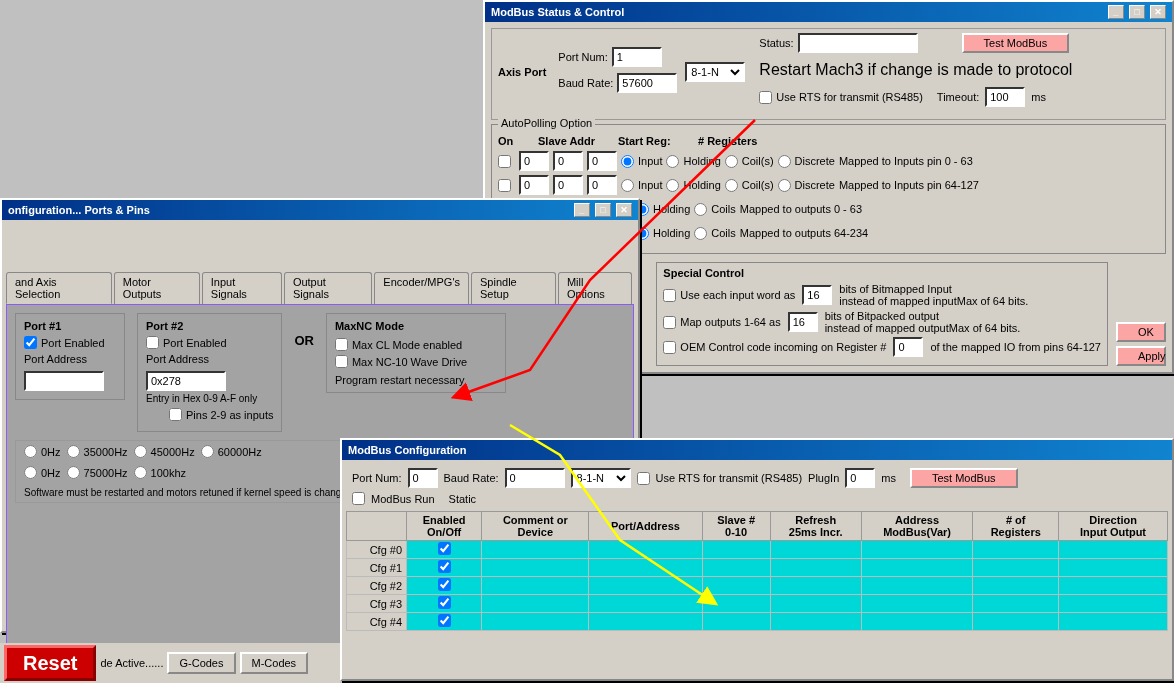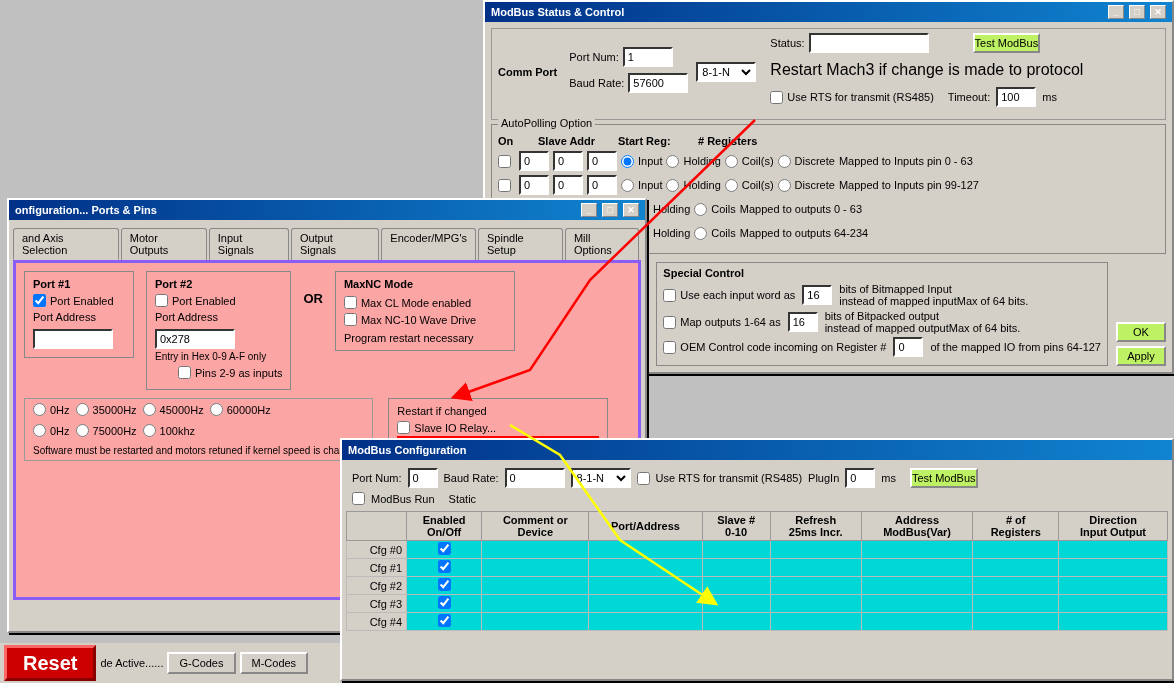--- a/index.html
+++ b/index.html
@@ -84,24 +84,24 @@
       position: relative;
     }
     .group-box-title {
       position: absolute;
       top: -8px; left: 6px;
       background: #d4d0c8;
       padding: 0 3px;
       font-size: 11px;
     }
     .btn {
-      background: #bef264;
+      background: #fca5a5;
       border: 2px solid;
       border-color: #fff #888 #888 #fff;
-      padding: 2px 0;
+      padding: 2px 20px;
       font-size: 11px;
       font-family: inherit;
       cursor: pointer;
       white-space: nowrap;
     }
     input[type="checkbox"] { width: 13px; height: 13px; }
     input[type="radio"] { width: 13px; height: 13px; }
 
     
     .special-box {
@@ -123,30 +123,31 @@
     .tab {
       padding: 3px 8px;
       border: 1px solid #888;
       border-bottom: none;
       background: #d4d0c8;
       cursor: pointer;
       font-size: 11px;
       margin-right: 2px;
       border-top-left-radius: 3px;
       border-top-right-radius: 3px;
+      margin-top: 44px;
     }
     .tab.active {
       background: #d4d0c8;
       border-bottom: 1px solid #d4d0c8;
       font-weight: normal;
     }
     .tab-content {
-      border: 3px solid #8b5cf6;
+      border: 1px solid #8b5cf6;
       padding: 8px;
-      background: #fca5a5;
+      background: #a3a3a3;
       min-height: 340px;
     }
 
     
     #modbus-config {
       top: 440px; left: 340px;
       width: 830px;
       height: 243px;
     }
     .config-form-row {
@@ -236,21 +237,21 @@
     <div>
       <span class="win-btn">_</span>
       <span class="win-btn">□</span>
       <span class="win-btn">✕</span>
     </div>
   </div>
   <div class="modbus-content">
 
     <div style="border:1px solid #999;padding:4px 6px;margin-bottom:4px;">
       <div class="form-row">
-        <span style="font-weight:bold;margin-right:8px;">Comm Port</span>
+        <span style="font-weight:bold;margin-right:8px;">Axis Port</span>
         <div style="display:flex;flex-direction:column;gap:2px;">
           <div class="form-row">
             <span>Port Num:</span>
             <input type="text" style="width: 50px;" value="1">
           </div>
           <div class="form-row">
             <span>Baud Rate:</span>
             <input type="text" style="width: 60px;" value="57600">
           </div>
         </div>
@@ -309,21 +310,21 @@
           <input type="text" style="width: 30px;" value="0">
           <input type="text" style="width: 30px;" value="0">
           <input type="radio" name="r2type" style="">
           <span>Input</span>
           <input type="radio" name="r2type" style="">
           <span>Holding</span>
           <input type="radio" name="r2type" style="">
           <span>Coil(s)</span>
           <input type="radio" name="r2type" style="">
           <span>Discrete</span>
-          <span>Mapped to Inputs pin 99-127</span>
+          <span>Mapped to Inputs pin 64-127</span>
         </div>
 
         <div class="form-row" style="gap:4px;margin-top:2px;">
           <span style="width:100px;"></span>
           <input type="text" style="width: 30px;">
           <input type="radio" name="r3type" checked="" style="">
           <span>Holding</span>
           <input type="radio" name="r3type" style="">
           <span>Coils</span>
           <span>Mapped to outputs 0 - 63</span>
@@ -365,21 +366,21 @@
         </div>
       </div>
       <div style="display:flex;flex-direction:column;gap:4px;justify-content:flex-end;">
         <button class="btn" style="width:50px;">OK</button>
         <button class="btn" style="width:50px;">Apply</button>
       </div>
     </div>
   </div>
 </div>
 
-<div class="window" id="ports-pins" style="top:198px;left:7px;width:640px;height:435px;">
+<div class="window" id="ports-pins" style="top:198px;left:0;width:640px;height:435px;">
   <div class="window-title">
     <span class="window-title-text">onfiguration... Ports &amp; Pins</span>
     <div>
       <span class="win-btn">_</span>
       <span class="win-btn">□</span>
       <span class="win-btn">✕</span>
     </div>
   </div>
   <div style="padding:4px;">
     <div class="tabs">

